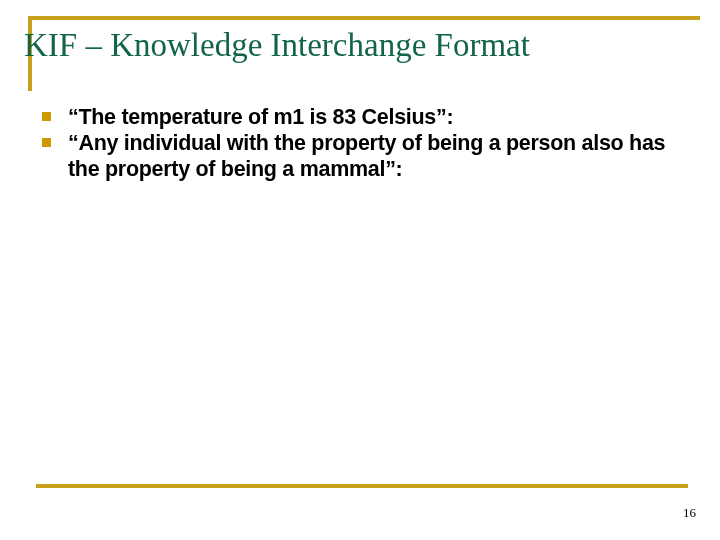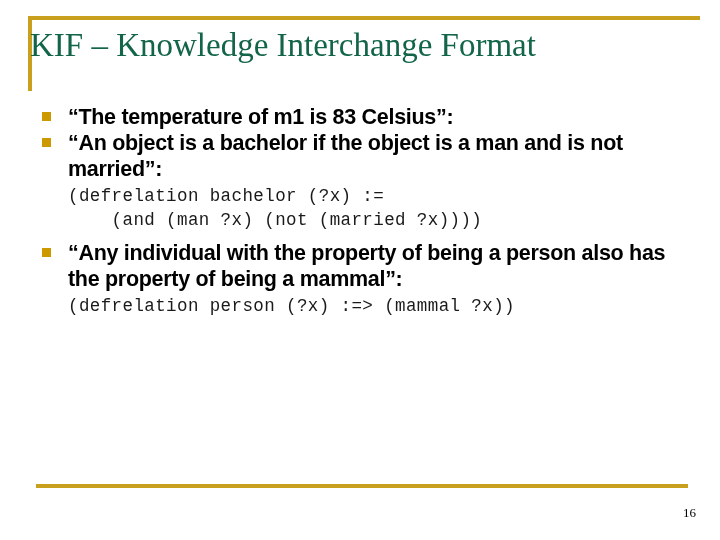--- a/index.html
+++ b/index.html
@@ -38,21 +38,21 @@
     left: 36px;
     top: 484px;
     width: 652px;
     height: 4px;
     background: #c8a01e;
   }
 
   
   .slide-title {
     position: absolute;
-    left: 30px;
+    left: 24px;
     top: 27px;
     width: 640px;
     font-family: "Liberation Serif", "DejaVu Serif", serif;
     font-size: 33px;
     line-height: 37px;
     color: #13654a;
     letter-spacing: 0px;
     white-space: normal;
   }
 
@@ -125,35 +125,24 @@
 
   <div class="slide-title">KIF – Knowledge Interchange Format</div>
 
   <div class="body-area">
 
     <div class="bullet-block block-gap-1">
       <span class="bullet-marker"></span>
       <div class="bullet-text">“The temperature of m1 is 83 Celsius”:</div>
     </div>
 
-    <div class="bullet-block block-gap-2">
-      <span class="bullet-marker"></span>
-      <div class="bullet-text">“An object is a bachelor if the object is a man and is not married”:</div>
-      <div class="code-block">
-        <div class="code-line">(defrelation bachelor (?x) :=</div>
-        <div class="code-line">    (and (man ?x) (not (married ?x))))</div>
-      </div>
-    </div>
 
     <div class="bullet-block">
       <span class="bullet-marker"></span>
       <div class="bullet-text">“Any individual with the property of being a person also has the property of being a mammal”:</div>
-      <div class="code-block">
-        <div class="code-line">(defrelation person (?x) :=&gt; (mammal ?x))</div>
-      </div>
     </div>
 
   </div>
 
   <div class="footer-rule"></div>
 
   <div class="page-number">16</div>
 
 </div>
 

